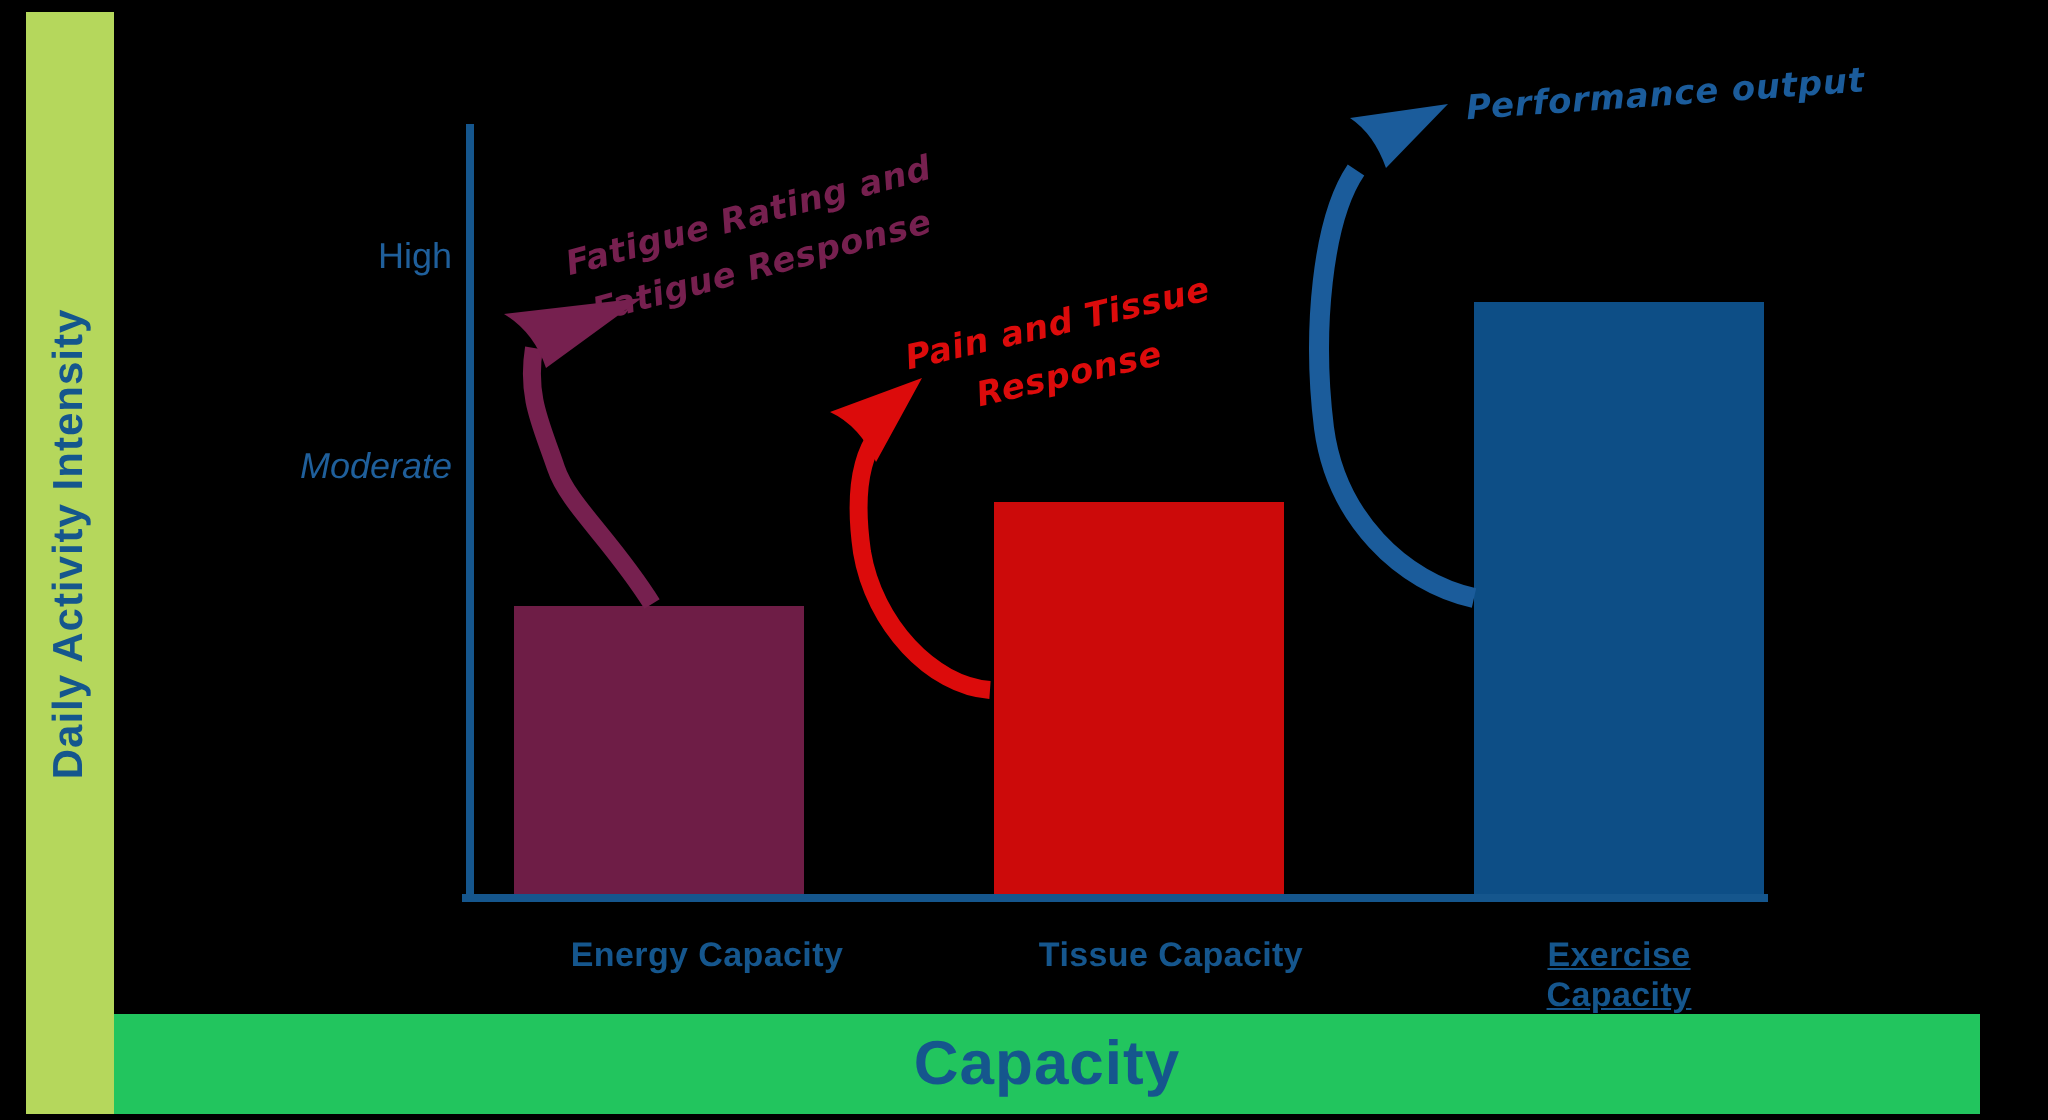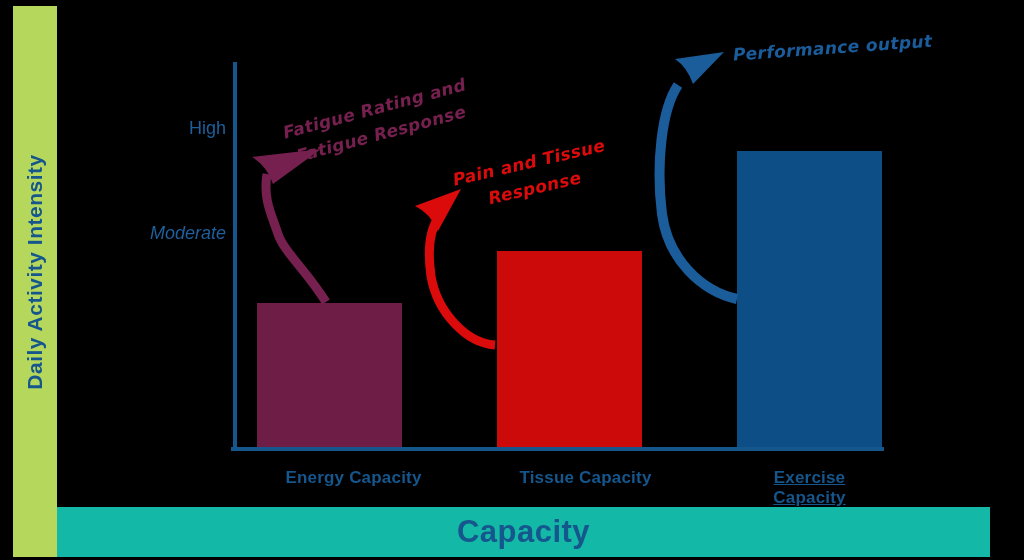--- a/index.html
+++ b/index.html
@@ -43,21 +43,21 @@
   #annotation-performance{left:733px;top:36px;width:190px;transform:rotate(-4deg);text-align:left;white-space:nowrap;}
   #arrows-overlay{position:absolute;left:0;top:0;width:1024px;height:560px;pointer-events:none;}
 </style>
 </head>
 <body>
 
 <div id="stage">
 
   <div id="intensity-band" class="band" style="background: rgb(181, 215, 92);"></div>
 
-  <div id="capacity-band" class="band" style="background: #14b8a6;">
+  <div id="capacity-band" class="band" style="background: #22c55e;">
     <span id="capacity-title" style="color: rgb(21, 86, 141);">Capacity</span>
   </div>
 
   <div id="intensity-label" style="color: rgb(21, 86, 141);">Daily Activity Intensity</div>
 
   <div id="y-axis-line" class="axis" style="background: rgb(21, 86, 141);"></div>
   <div id="x-axis-line" class="axis" style="background: rgb(21, 86, 141);"></div>
 
   <div class="tick" style="color: rgb(31, 95, 155); top: 222px; font-style: italic;">Moderate</div>
   <div class="tick" style="color: rgb(31, 95, 155); top: 117px;">High</div>

